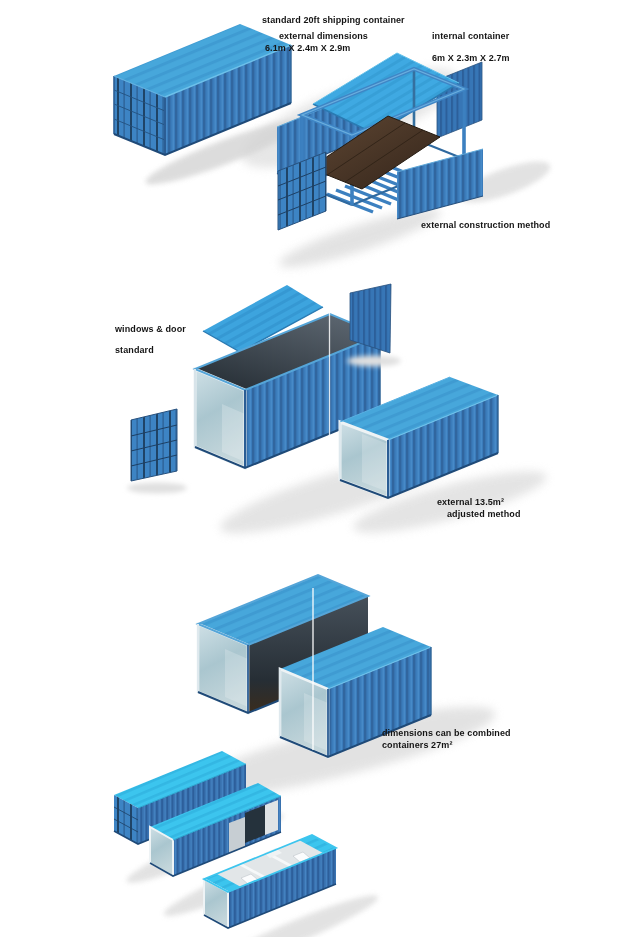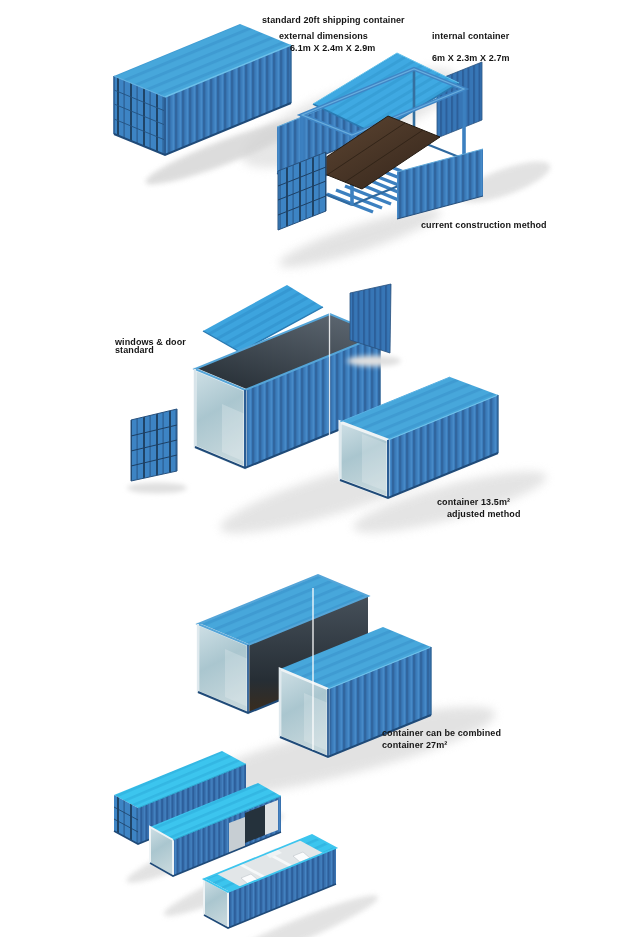--- a/index.html
+++ b/index.html
@@ -261,24 +261,24 @@
       </g>
       <polygon points="228,928 204,915 204,879 228,892" fill="url(#glassG)" stroke="#eef3f5" stroke-width="2"></polygon>
       <polygon points="228,892 336,848 312,835 204,879" fill="none" stroke="#3cc5ee" stroke-width="1.8"></polygon>
       <polyline points="204,915 228,928 336,884" fill="none" stroke="#1f4a78" stroke-width="1.6"></polyline>
     </g>
   </g>
 </svg>
 
 <div class="cap" style="left:262px;top:15px">standard 20ft shipping container</div>
 <div class="cap" style="left:279px;top:31px">external dimensions</div>
-<div class="cap" style="left:290px;top:43px">6.1m X 2.4m X 2.9m</div>
+<div class="cap" style="left:265px;top:43px">6.1m X 2.4m X 2.9m</div>
 <div class="cap" style="left:432px;top:31px">internal container</div>
 <div class="cap" style="left:432px;top:53px">6m X 2.3m X 2.7m</div>
-<div class="cap" style="left:421px;top:220px">current construction method</div>
-<div class="cap" style="left:115px;top:337px">windows &amp; door</div>
+<div class="cap" style="left:421px;top:220px">external construction method</div>
+<div class="cap" style="left:115px;top:324px">windows &amp; door</div>
 <div class="cap" style="left:115px;top:345px">standard</div>
-<div class="cap" style="left:437px;top:497px">container 13.5m²</div>
+<div class="cap" style="left:437px;top:497px">external 13.5m²</div>
 <div class="cap" style="left:447px;top:509px">adjusted method</div>
-<div class="cap" style="left:382px;top:728px">container can be combined</div>
-<div class="cap" style="left:382px;top:740px">container 27m²</div>
+<div class="cap" style="left:382px;top:728px">dimensions can be combined</div>
+<div class="cap" style="left:382px;top:740px">containers 27m²</div>
 
 </div>
 
 </body></html>

